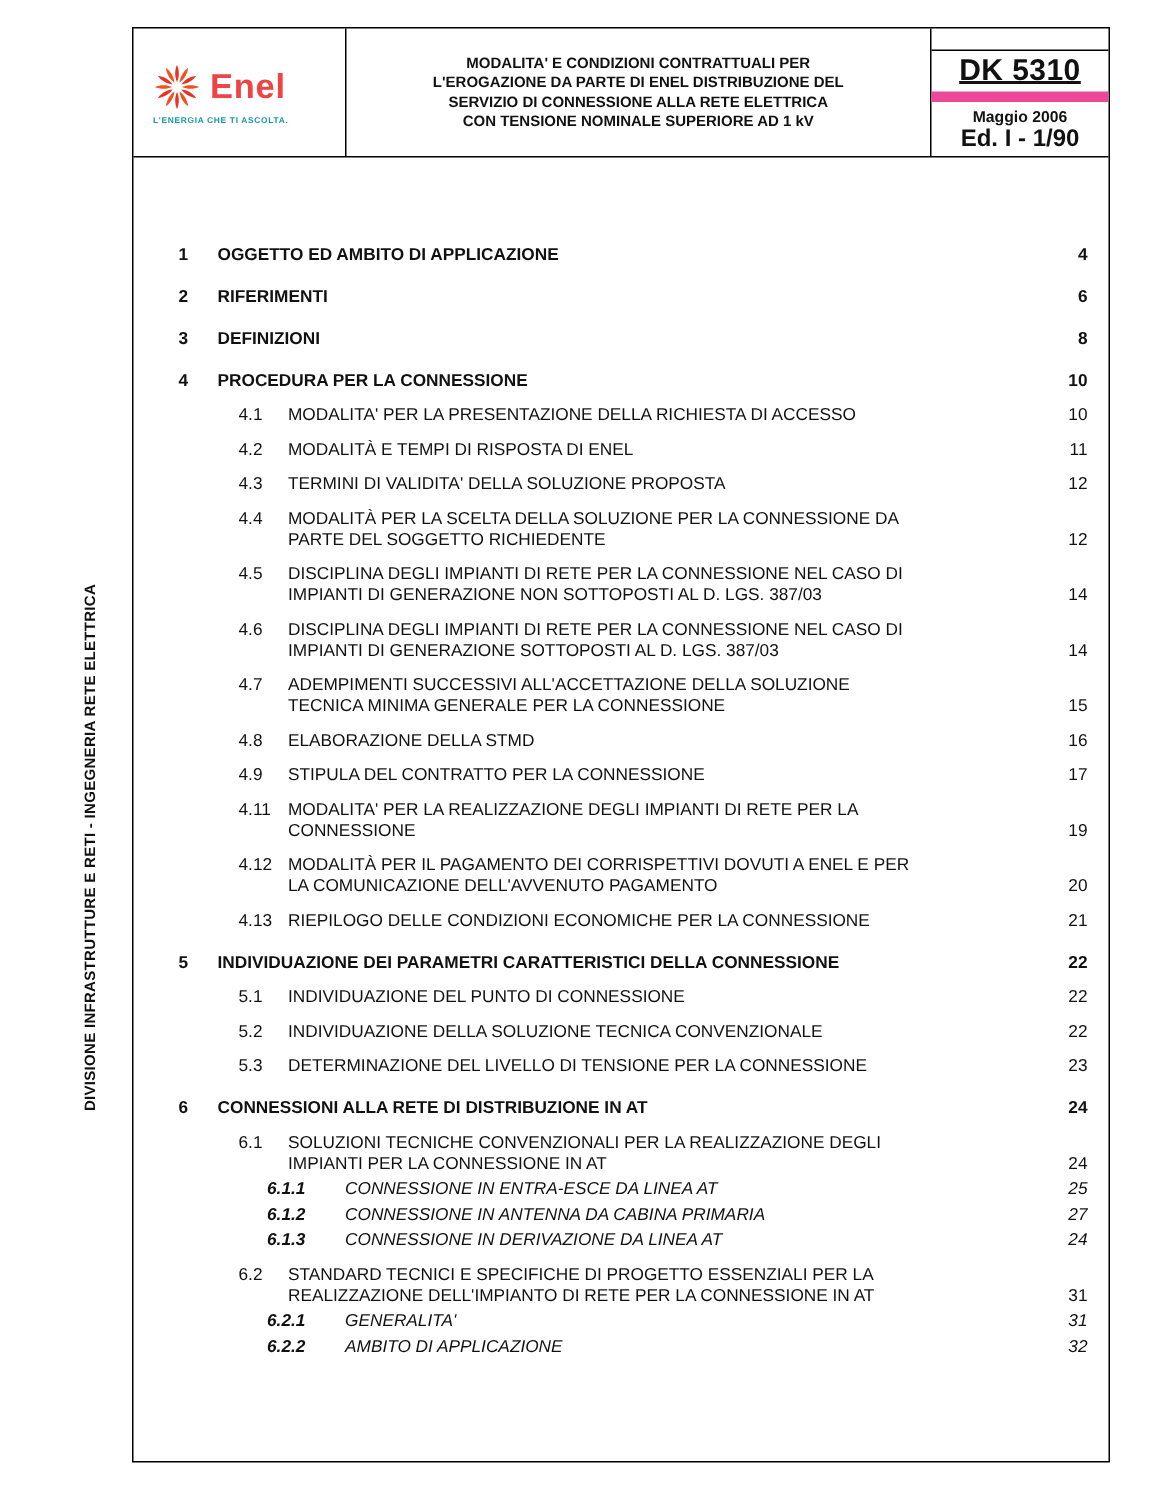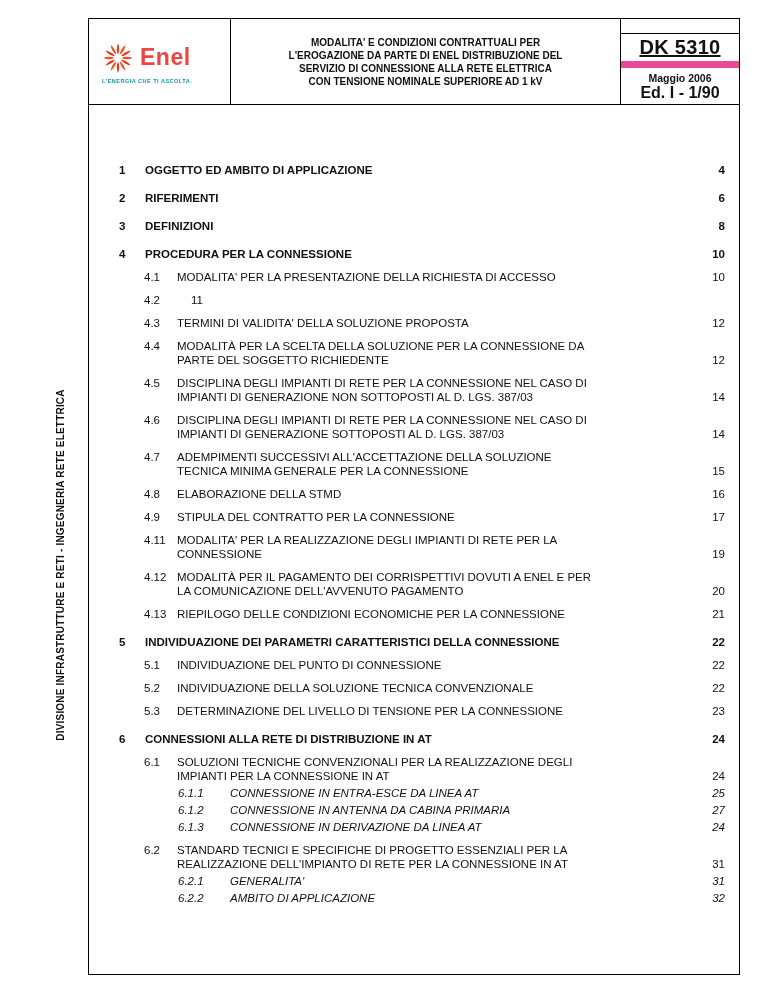--- a/index.html
+++ b/index.html
@@ -94,22 +94,22 @@
     padding:58px 14px 0 30px;
     font-size:11.5px;
     line-height:14px;
   }
   .toc-row { display:flex; margin-top:9px; }
   .toc-row.level-1 { font-weight:bold; margin-top:14px; }
   .toc-row.level-3 { font-style:italic; margin-top:3px; }
   .toc .toc-row:first-child { margin-top:0; }
   .toc-num { flex:none; }
   .level-1 .toc-num { width:26px; }
-  .level-2 .toc-num { width:33px; margin-left:25px; }
-  .level-3 .toc-num { width:52px; margin-left:59px; }
+  .level-2 .toc-num { width:33px; margin-left:40px; }
+  .level-3 .toc-num { width:52px; margin-left:59px;font-weight:bold; }
   .toc-title { flex:1; white-space:pre-line; padding-right:8px; }
   .toc-page { flex:none; width:26px; text-align:right; align-self:flex-end; }
 </style>
 </head>
 <body>
 
 <div class="side-text">DIVISIONE INFRASTRUTTURE E RETI - INGEGNERIA RETE ELETTRICA</div>
 
 <div class="doc">
 
@@ -176,20 +176,21 @@
         <span class="toc-title">PROCEDURA PER LA CONNESSIONE</span>
         <span class="toc-page">10</span>
       </div>
       <div class="toc-row level-2">
         <span class="toc-num">4.1</span>
         <span class="toc-title">MODALITA' PER LA PRESENTAZIONE DELLA RICHIESTA DI ACCESSO</span>
         <span class="toc-page">10</span>
       </div>
       <div class="toc-row level-2">
         <span class="toc-num">4.2</span>
+        <span class="toc-title">MODALITÀ E TEMPI DI RISPOSTA DI ENEL</span>
         <span class="toc-page">11</span>
       </div>
       <div class="toc-row level-2">
         <span class="toc-num">4.3</span>
         <span class="toc-title">TERMINI DI VALIDITA' DELLA SOLUZIONE PROPOSTA</span>
         <span class="toc-page">12</span>
       </div>
       <div class="toc-row level-2">
         <span class="toc-num">4.4</span>
         <span class="toc-title">MODALITÀ PER LA SCELTA DELLA SOLUZIONE PER LA CONNESSIONE DA

